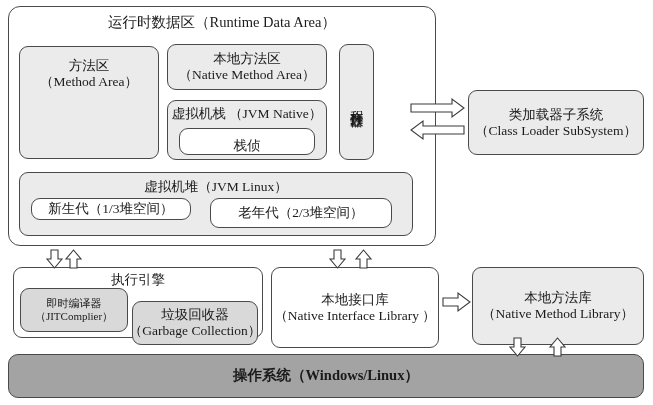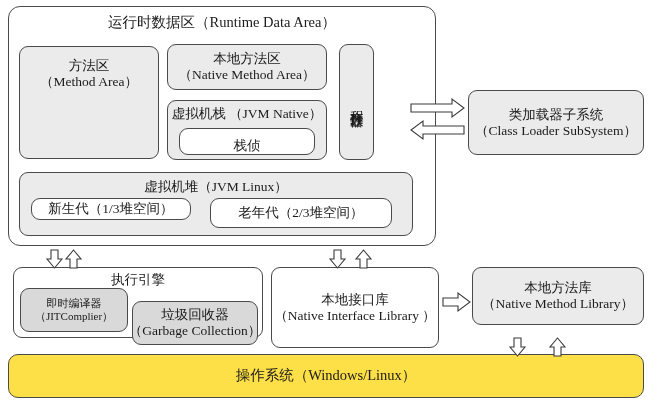--- a/index.html
+++ b/index.html
@@ -29,21 +29,21 @@
     display: flex;
     flex-direction: column;
     align-items: center;
     justify-content: center;
     text-align: center;
     line-height: 1.18;
   }
   .white  { background: #ffffff; }
   .gray   { background: #ebebeb; }
   .gray2  { background: #d9d9d9; }
-  .gray3  { background: #fde047; }
+  .gray3  { background: #a3a3a3; font-weight: bold; }
 
   .title-line { display: block; white-space: nowrap; }
 
   
   #runtime-data-area {
     left: 8px; top: 6px; width: 428px; height: 240px;
     border-radius: 12px;
     justify-content: flex-start;
     padding-top: 7px;
   }
@@ -73,21 +73,21 @@
   #young-gen { left: 31px; top: 198px; width: 160px; height: 22px; font-size: 13.5px; }
   #old-gen   { left: 210px; top: 198px; width: 182px; height: 30px; font-size: 13.5px; }
 
   #class-loader { left: 468px; top: 90px; width: 176px; height: 65px; font-size: 13.5px; }
 
   #execution-engine { left: 13px; top: 267px; width: 250px; height: 71px; font-size: 13.5px; justify-content: flex-start; padding-top: 4px; }
   #jit-compiler { left: 20px; top: 288px; width: 108px; height: 44px; font-size: 11px; }
   #garbage-collection { left: 132px; top: 288px; width: 126px; height: 44px; font-size: 13.5px; margin-top: 13px; }
 
   #native-interface-library { left: 271px; top: 267px; width: 168px; height: 81px; font-size: 13.5px; }
-  #native-method-library    { left: 472px; top: 267px; width: 172px; height: 58px; font-size: 13.5px; }
+  #native-method-library    { left: 472px; top: 267px; width: 172px; height: 78px; font-size: 13.5px; }
 
   #operating-system { left: 8px; top: 354px; width: 636px; height: 44px; font-size: 14.5px; border-radius: 10px; }
 
   
   .arrows { position: absolute; left: 0; top: 0; width: 653px; height: 405px; pointer-events: none; }
 </style>
 </head>
 <body>
 
 <div class="stage">

